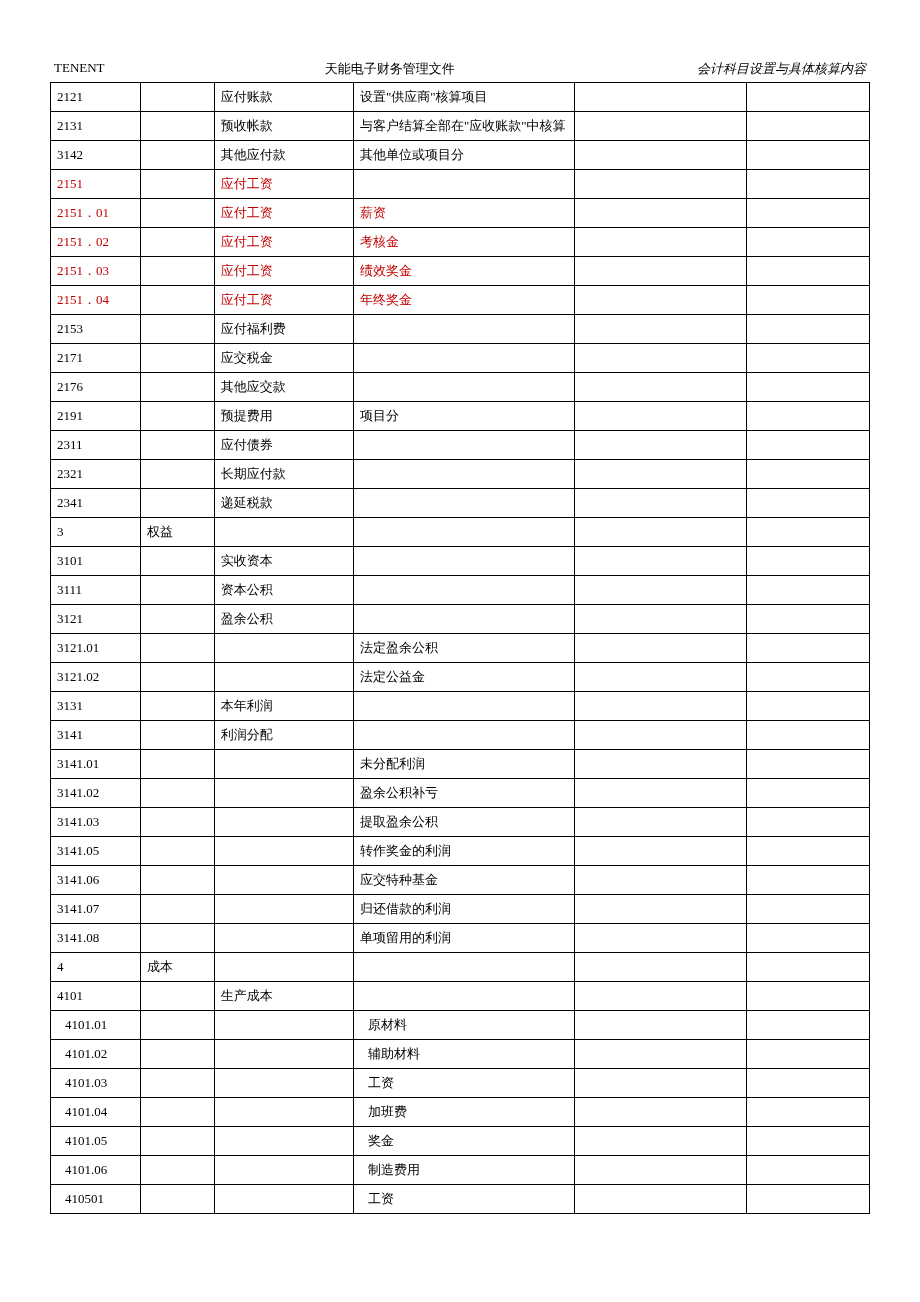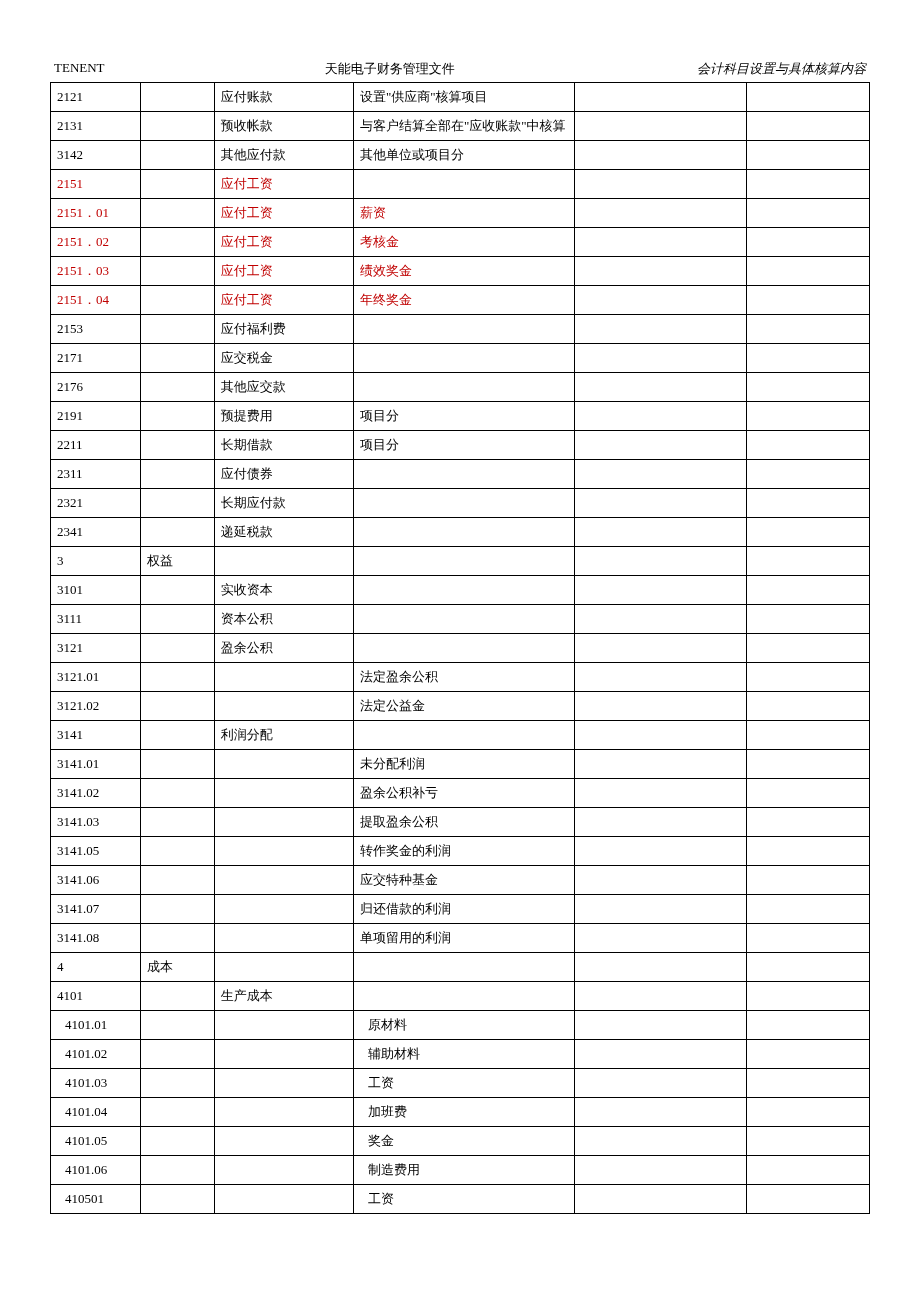--- a/index.html
+++ b/index.html
@@ -163,28 +163,20 @@
         </tr>
         <tr>
           <td>2191</td>
           <td></td>
           <td>预提费用</td>
           <td>项目分</td>
           <td></td>
           <td></td>
         </tr>
         <tr>
-          <td>2211</td>
-          <td></td>
-          <td>长期借款</td>
-          <td>项目分</td>
-          <td></td>
-          <td></td>
-        </tr>
-        <tr>
           <td>2311</td>
           <td></td>
           <td>应付债券</td>
           <td></td>
           <td></td>
           <td></td>
         </tr>
         <tr>
           <td>2321</td>
           <td></td>
@@ -239,20 +231,28 @@
           <td></td>
           <td>法定盈余公积</td>
           <td></td>
           <td></td>
         </tr>
         <tr>
           <td>3121.02</td>
           <td></td>
           <td></td>
           <td>法定公益金</td>
+          <td></td>
+          <td></td>
+        </tr>
+        <tr>
+          <td>3131</td>
+          <td></td>
+          <td>本年利润</td>
+          <td></td>
           <td></td>
           <td></td>
         </tr>
         <tr>
           <td>3141</td>
           <td></td>
           <td>利润分配</td>
           <td></td>
           <td></td>
           <td></td>

